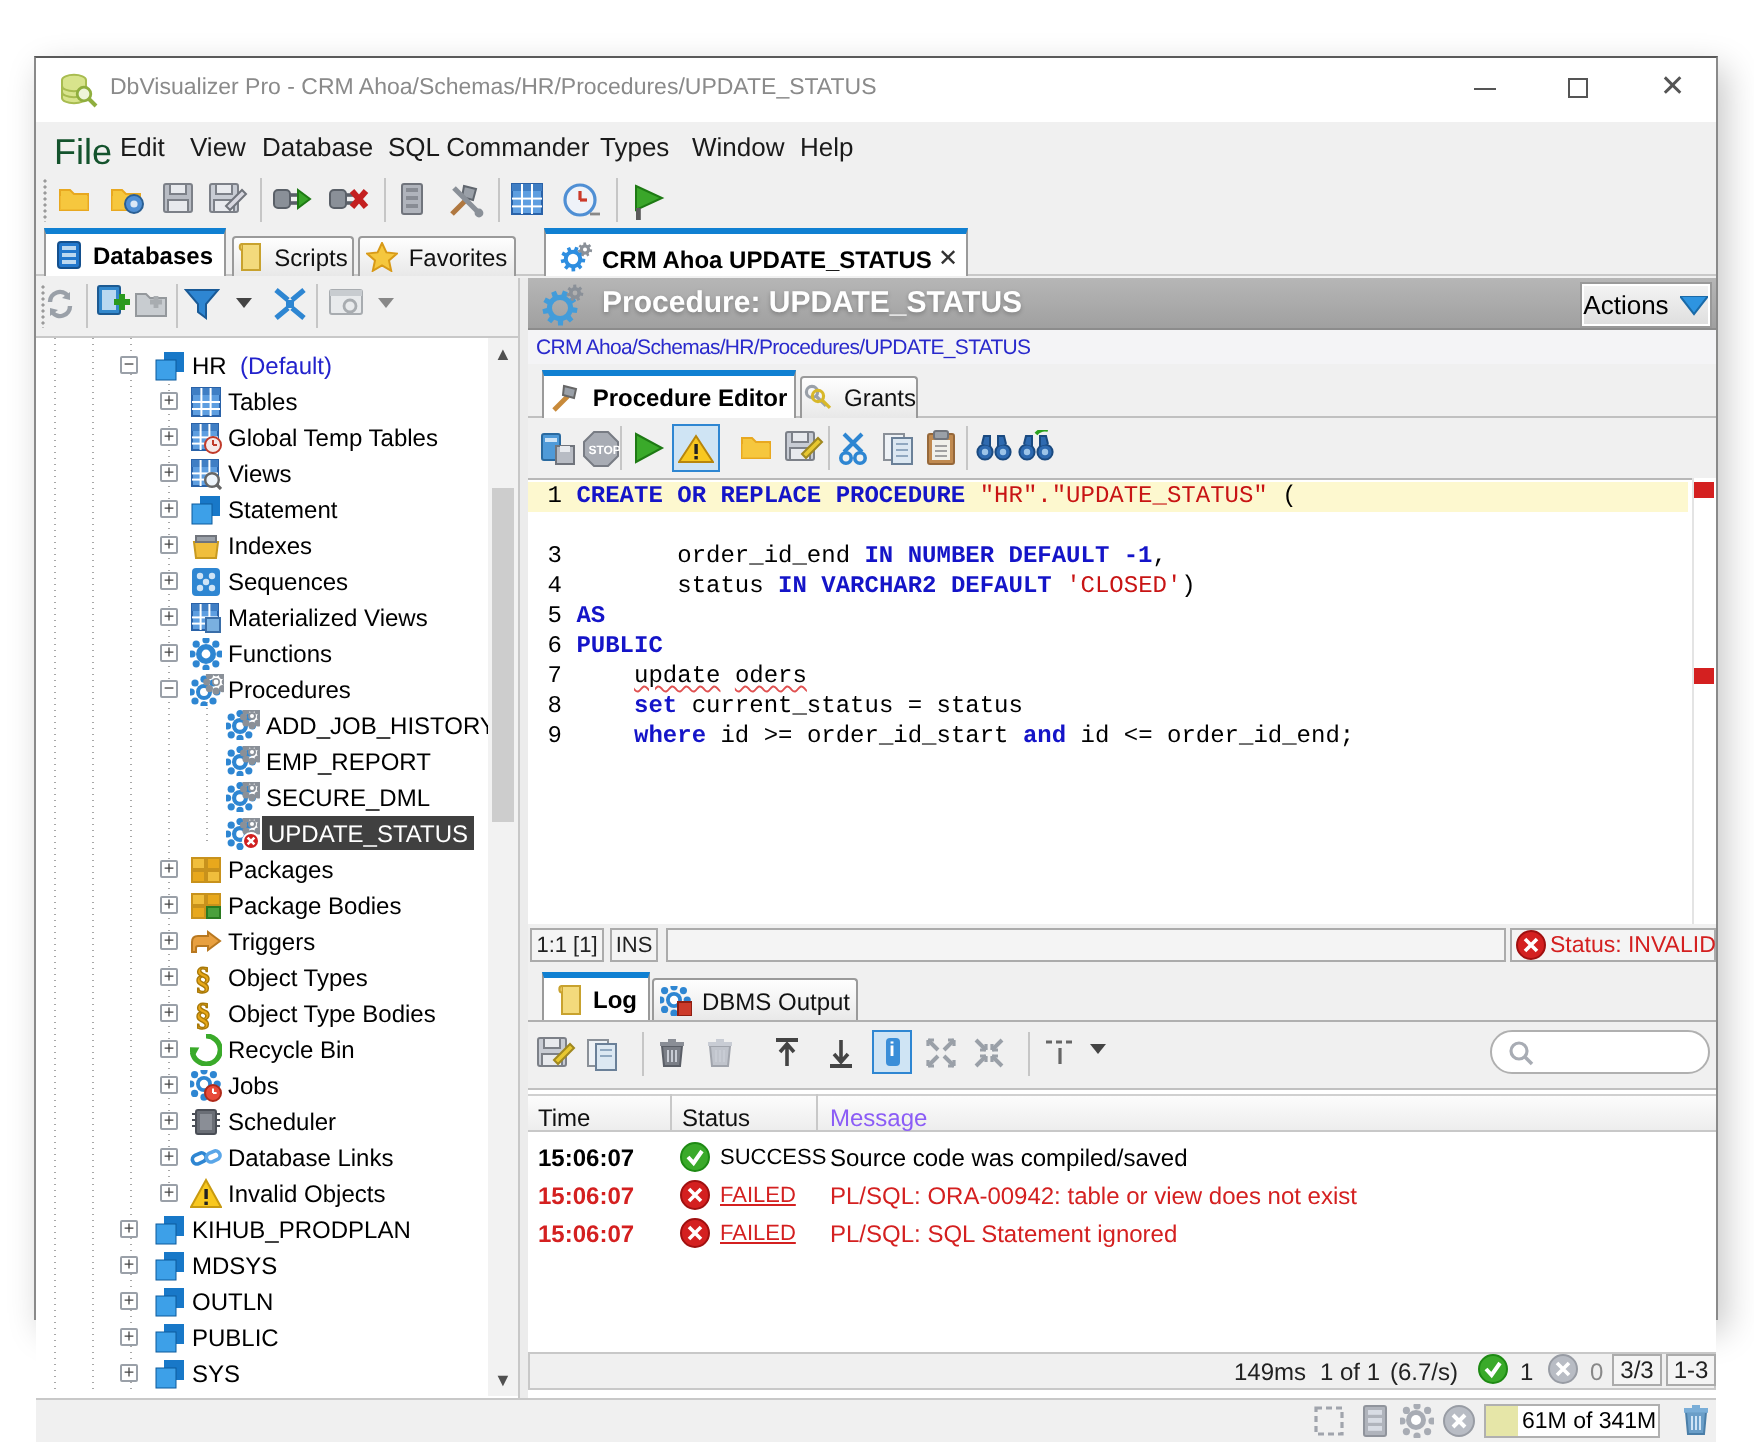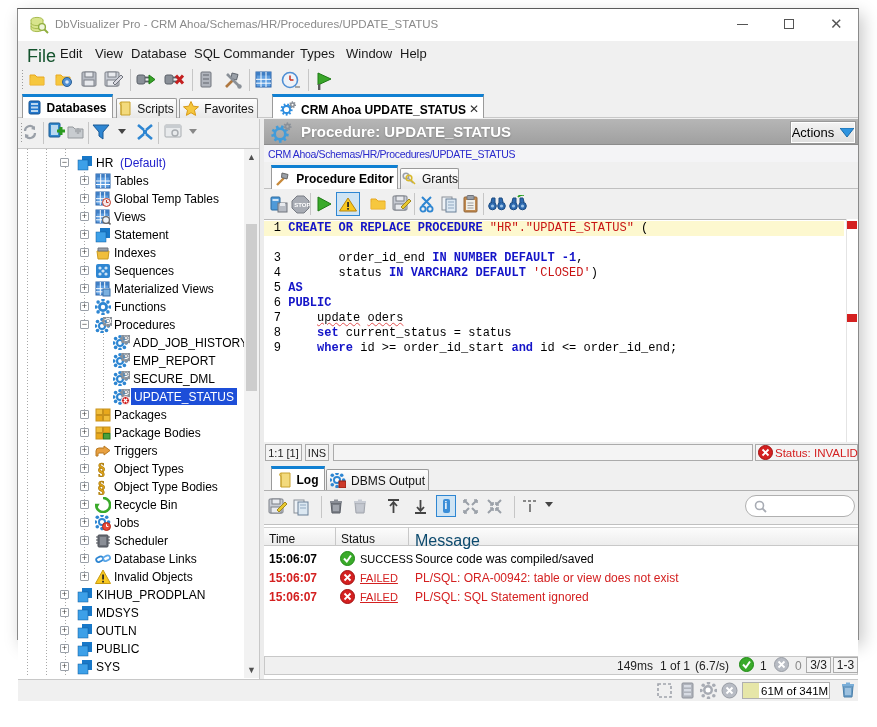--- a/index.html
+++ b/index.html
@@ -1,17 +1,17 @@
 <!DOCTYPE html>
 <html><head><meta charset="utf-8"><style>
 *{margin:0;padding:0;box-sizing:border-box}
 html,body{width:877px;height:727px;overflow:hidden;background:#ffffff;
  font-family:"Liberation Sans",sans-serif}
 .a{position:absolute;white-space:nowrap}
-#win{position:absolute;left:17px;top:8px;width:842px;height:632px;background:#f0f0f0;
+#win{position:absolute;left:17px;top:28px;width:842px;height:632px;background:#f0f0f0;
  border:1px solid #8a8a8a;border-top-color:#5a5a5a;box-shadow:4px 6px 16px rgba(0,0,0,.22)}
 .sep{width:1px;background:#c6c6c6}
 .tabI{white-space:nowrap;border:1px solid #9a9a9a;border-bottom:none;border-radius:2px 2px 0 0;
  background:linear-gradient(#fefefe,#e8e8e8);display:flex;align-items:center;justify-content:center;gap:5px;
  font-size:12px;color:#111}
 .tabA{white-space:nowrap;background:#fff;border:1px solid #9a9a9a;border-bottom:none;border-top:3px solid #1080d2;
  display:flex;align-items:center;justify-content:center;gap:5px;font-size:12px;font-weight:bold;color:#000}
 .box{border:1px solid #ababab;background:#f4f4f4;font-size:11px;color:#222;
  display:flex;align-items:center;justify-content:center}
 .exp{position:absolute;width:9px;height:9px;background:#fff;border:1px solid #9aa0a8;
@@ -486,21 +486,21 @@
           <circle cx="8.8" cy="3.5" r="1.8" fill="#8a9098"></circle>
           <circle cx="10.0" cy="0.5" r="1.8" fill="#8a9098"></circle>
           <circle cx="13.0" cy="-0.7" r="1.8" fill="#8a9098"></circle>
           <circle cx="16.0" cy="0.5" r="1.8" fill="#8a9098"></circle>
           <circle cx="13" cy="3" r="2" fill="#8a9098"></circle>
           <circle cx="13" cy="3" r="1.0" fill="#fff"></circle>
           <circle cx="12.5" cy="11.5" r="4" fill="#d02020" stroke="#fff"></circle>
           <path d="M10.8 9.8 L14.2 13.2 M14.2 9.8 L10.8 13.2" stroke="#fff" stroke-width="1.3"></path>
         </svg>
       </div>
-      <div class="a" style="left:113px;top:0px;background:#1d4ed8;color:#fff;padding:1.5px 3px;font-size:12px">UPDATE_STATUS</div>
+      <div class="a" style="left:113px;top:0px;background:#404040;color:#fff;padding:1.5px 3px;font-size:12px">UPDATE_STATUS</div>
     </div>
     <div class="trow" style="left:0;top:397px;width:226px">
       <div class="exp" style="left:62px;top:4px">+</div>
       <div class="a" style="left:77px;top:1px">
         <svg width="16" height="16" viewBox="0 0 16 16">
           <rect x="1" y="2" width="6.5" height="5.5" fill="#f0be3c" stroke="#c8921c"></rect>
           <rect x="8.5" y="2" width="6.5" height="5.5" fill="#e8a81c" stroke="#c8921c"></rect>
           <rect x="1" y="8.5" width="6.5" height="5.5" fill="#e8a81c" stroke="#c8921c"></rect>
           <rect x="8.5" y="8.5" width="6.5" height="5.5" fill="#f0be3c" stroke="#c8921c"></rect>
         </svg>
@@ -921,21 +921,21 @@
     <div class="a" style="left:736px;top:491px">
       <svg width="13" height="13" viewBox="0 0 13 13">
         <circle cx="5.5" cy="5.5" r="4" fill="none" stroke="#a8acb4" stroke-width="1.6"></circle>
         <line x1="8.5" y1="8.5" x2="12" y2="12" stroke="#a8acb4" stroke-width="1.8"></line>
       </svg>
     </div>
     <div class="a" style="left:246px;top:515px;width:594px;height:132px;background:#fff;border-top:1px solid #c0c0c0"></div>
     <div class="a" style="left:246px;top:518px;width:594px;height:19px;background:linear-gradient(#fcfcfc,#ededed);border-top:1px solid #d0d0d0;border-bottom:1px solid #c8c8c8"></div>
     <div class="a" style="left:251px;top:523px;font-size:12px;color:#111">Time</div>
     <div class="a" style="left:323px;top:523px;font-size:12px;color:#111">Status</div>
-    <div class="a" style="left:397px;top:523px;font-size:16px;color:#0c4a6e">Message</div>
+    <div class="a" style="left:397px;top:523px;font-size:12px;color:#8b5cf6">Message</div>
     <div class="a" style="left:317px;top:518px;width:1px;height:19px;background:#c8c8c8"></div>
     <div class="a" style="left:390px;top:518px;width:1px;height:19px;background:#c8c8c8"></div>
     <div class="a" style="left:251px;top:543px;font-size:12px;font-weight:bold;color:#000">15:06:07</div>
     <div class="a" style="left:322px;top:542px">
       <svg width="15" height="15" viewBox="0 0 15 15">
         <circle cx="7.5" cy="7.5" r="7" fill="#3aaa2a" stroke="#1e8a14"></circle>
         <path d="M4 7.5 L6.8 10.5 L11 4.5" fill="none" stroke="#fff" stroke-width="2"></path>
       </svg>
     </div>
     <div class="a" style="left:342px;top:544px;font-size:11px;color:#000;">SUCCESS</div>

